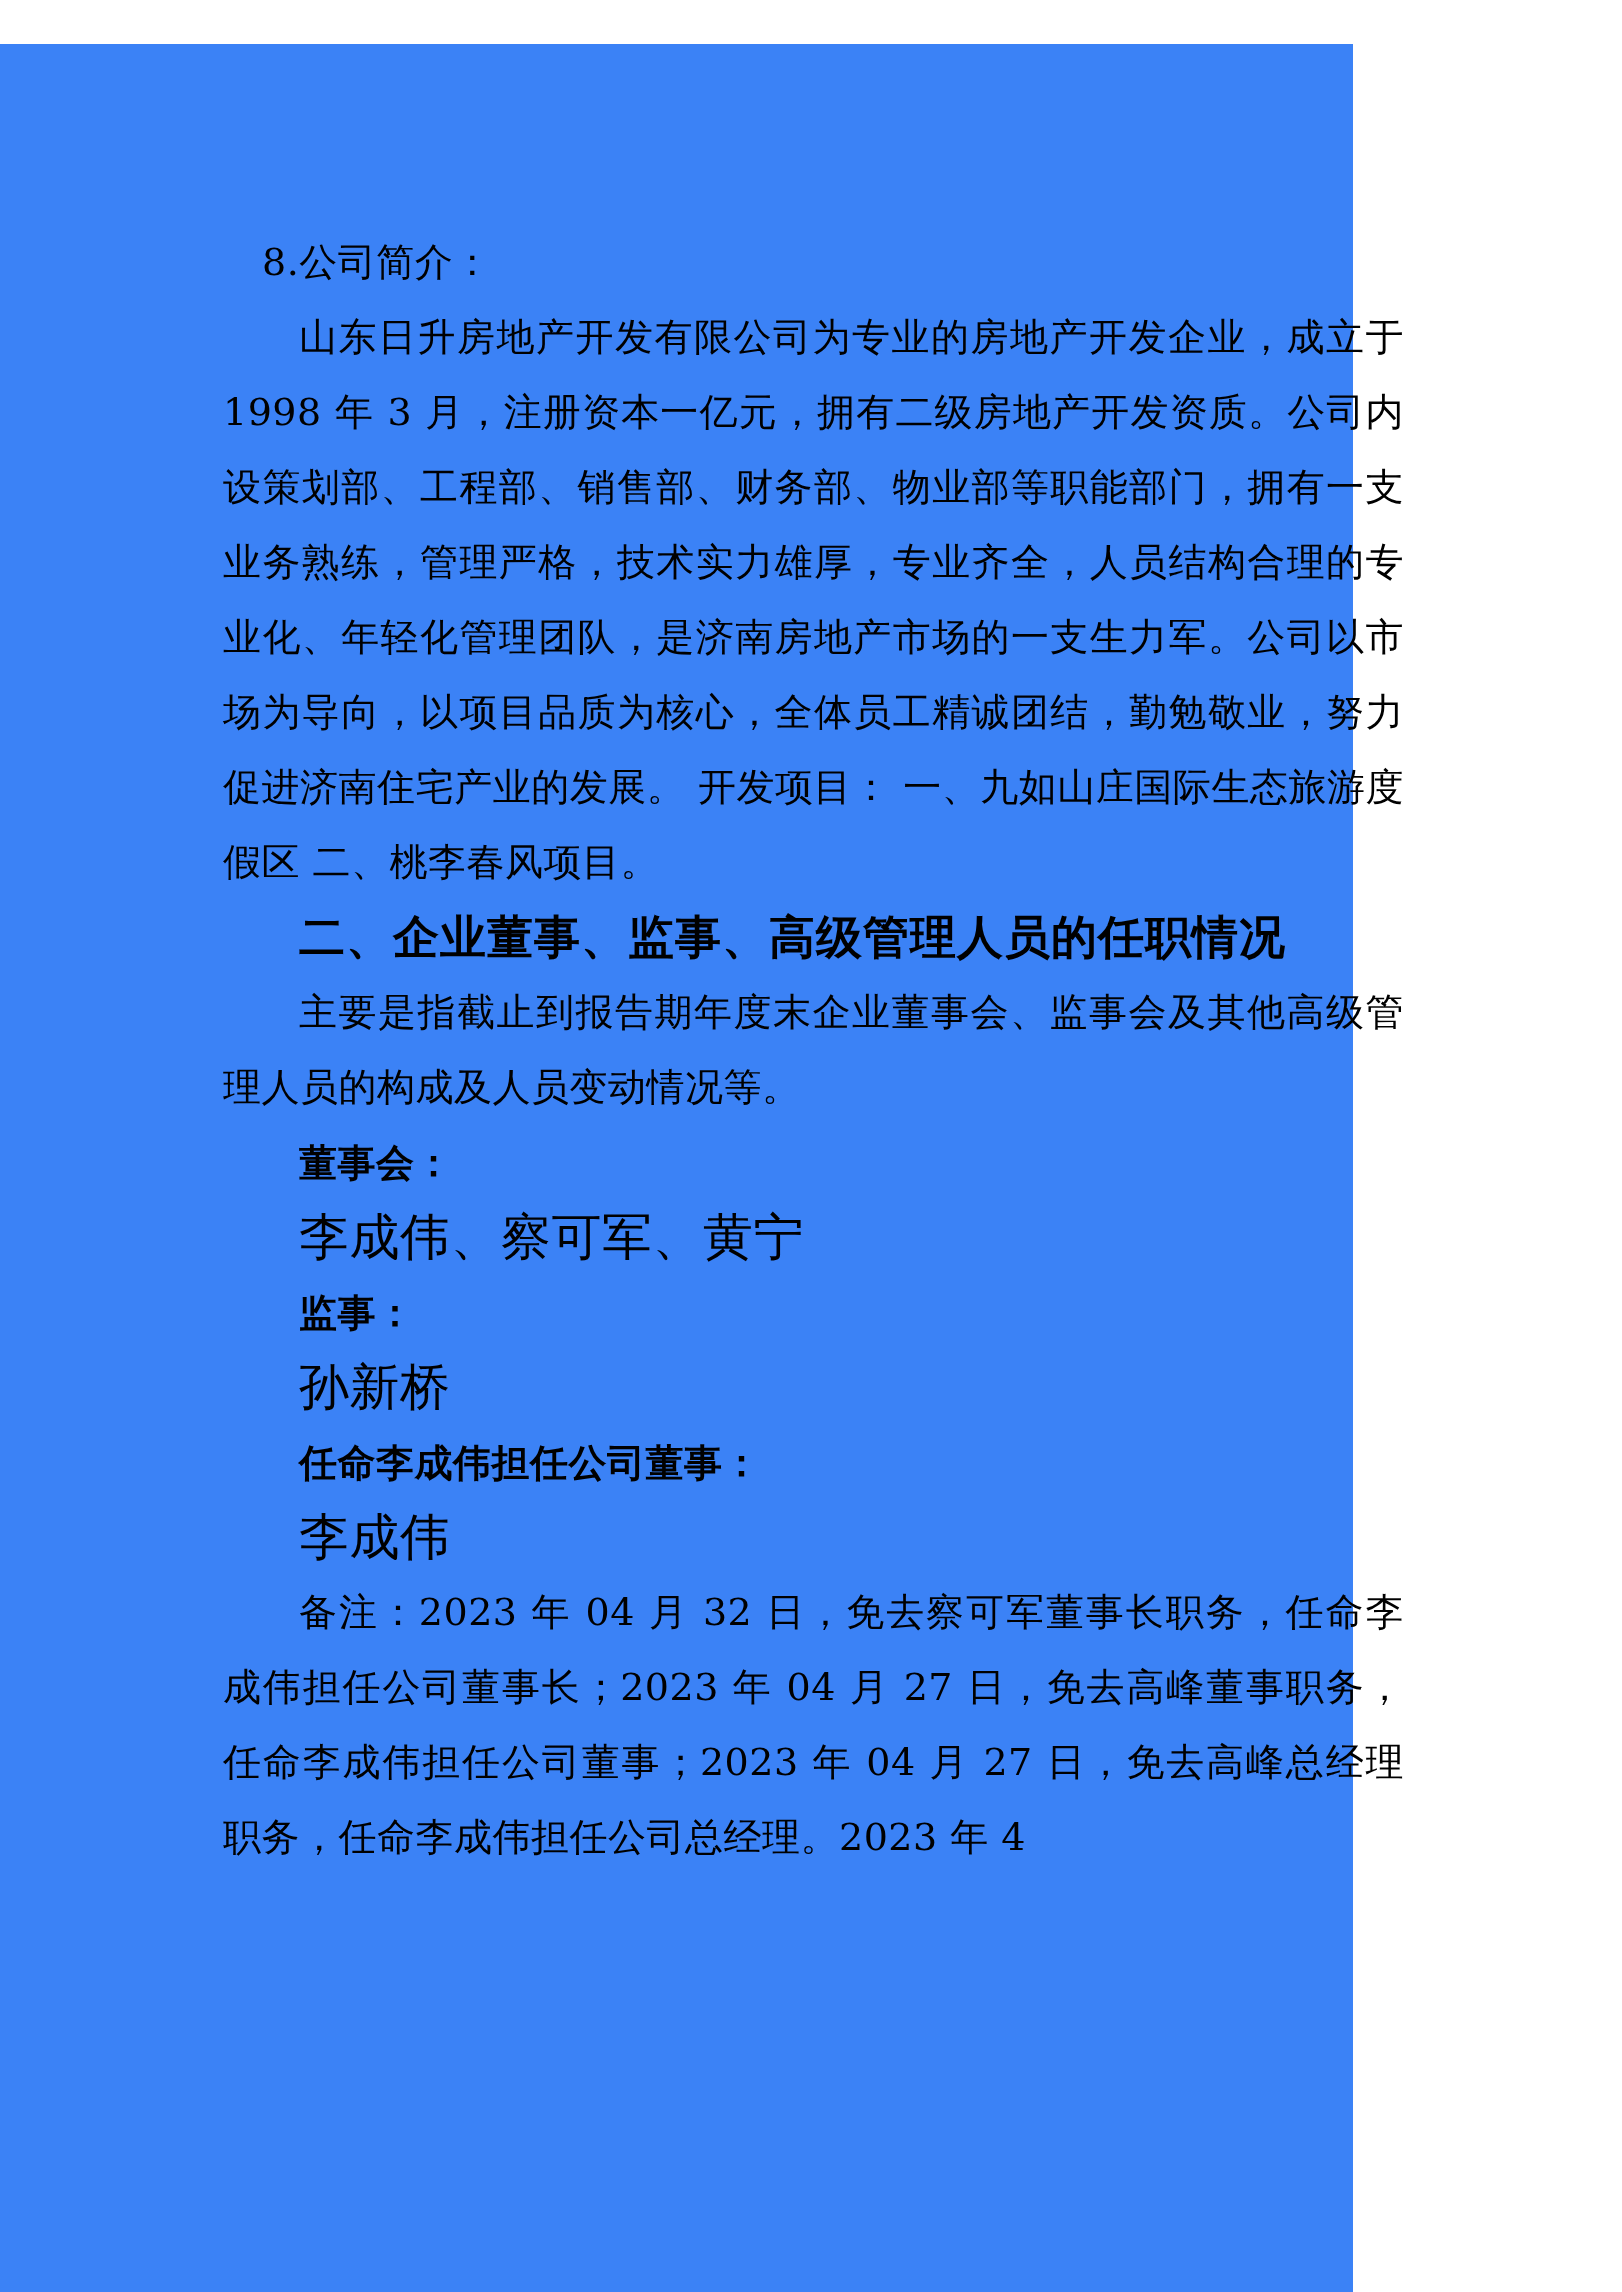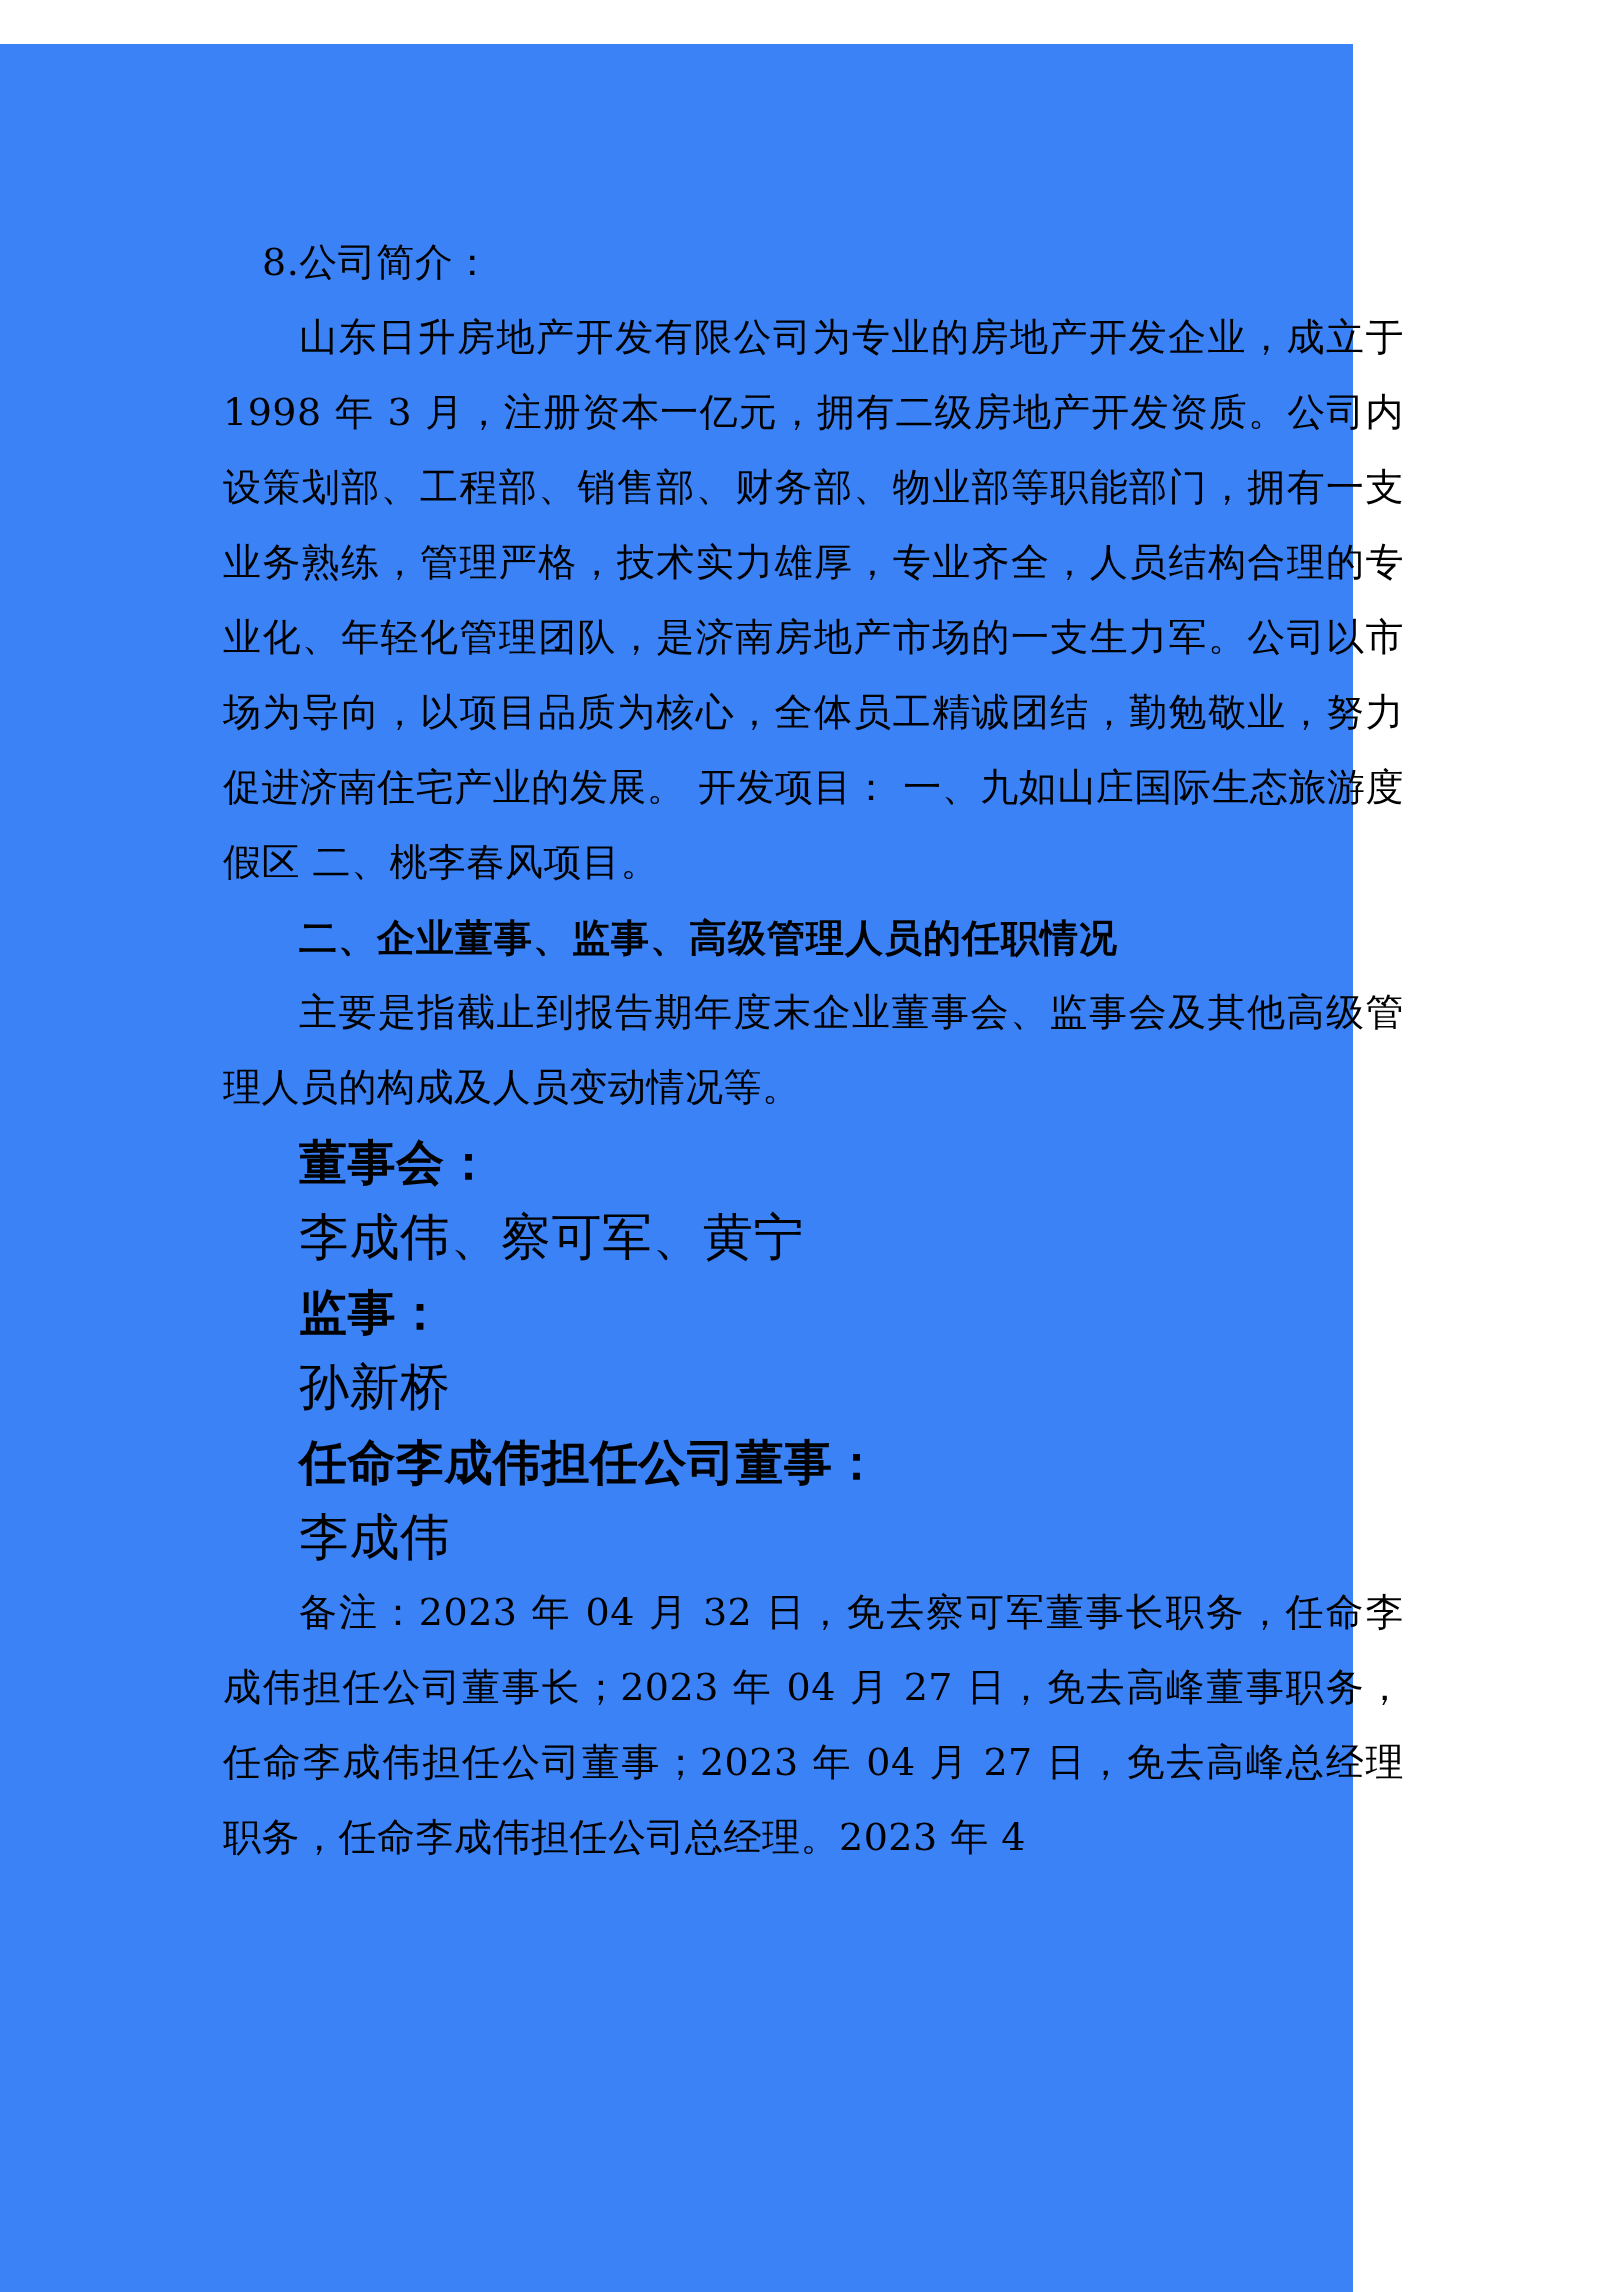--- a/index.html
+++ b/index.html
@@ -40,29 +40,29 @@
     letter-spacing: 0.5px;
   }
   .indent1 {
     text-indent: 39px;
   }
   .indent2 {
     text-indent: 76px;
   }
   .heading {
     font-weight: bold;
-    font-size: 38px;
+    font-size: 46px;
     line-height: 75px;
     text-indent: 76px;
     margin: 0;
     letter-spacing: 1px;
   }
   .sub-bold {
     font-weight: bold;
-    font-size: 48px;
+    font-size: 38px;
     line-height: 75px;
     text-indent: 76px;
     margin: 0;
   }
   .name-line {
     font-size: 50px;
     line-height: 75px;
     text-indent: 76px;
     margin: 0;
   }

